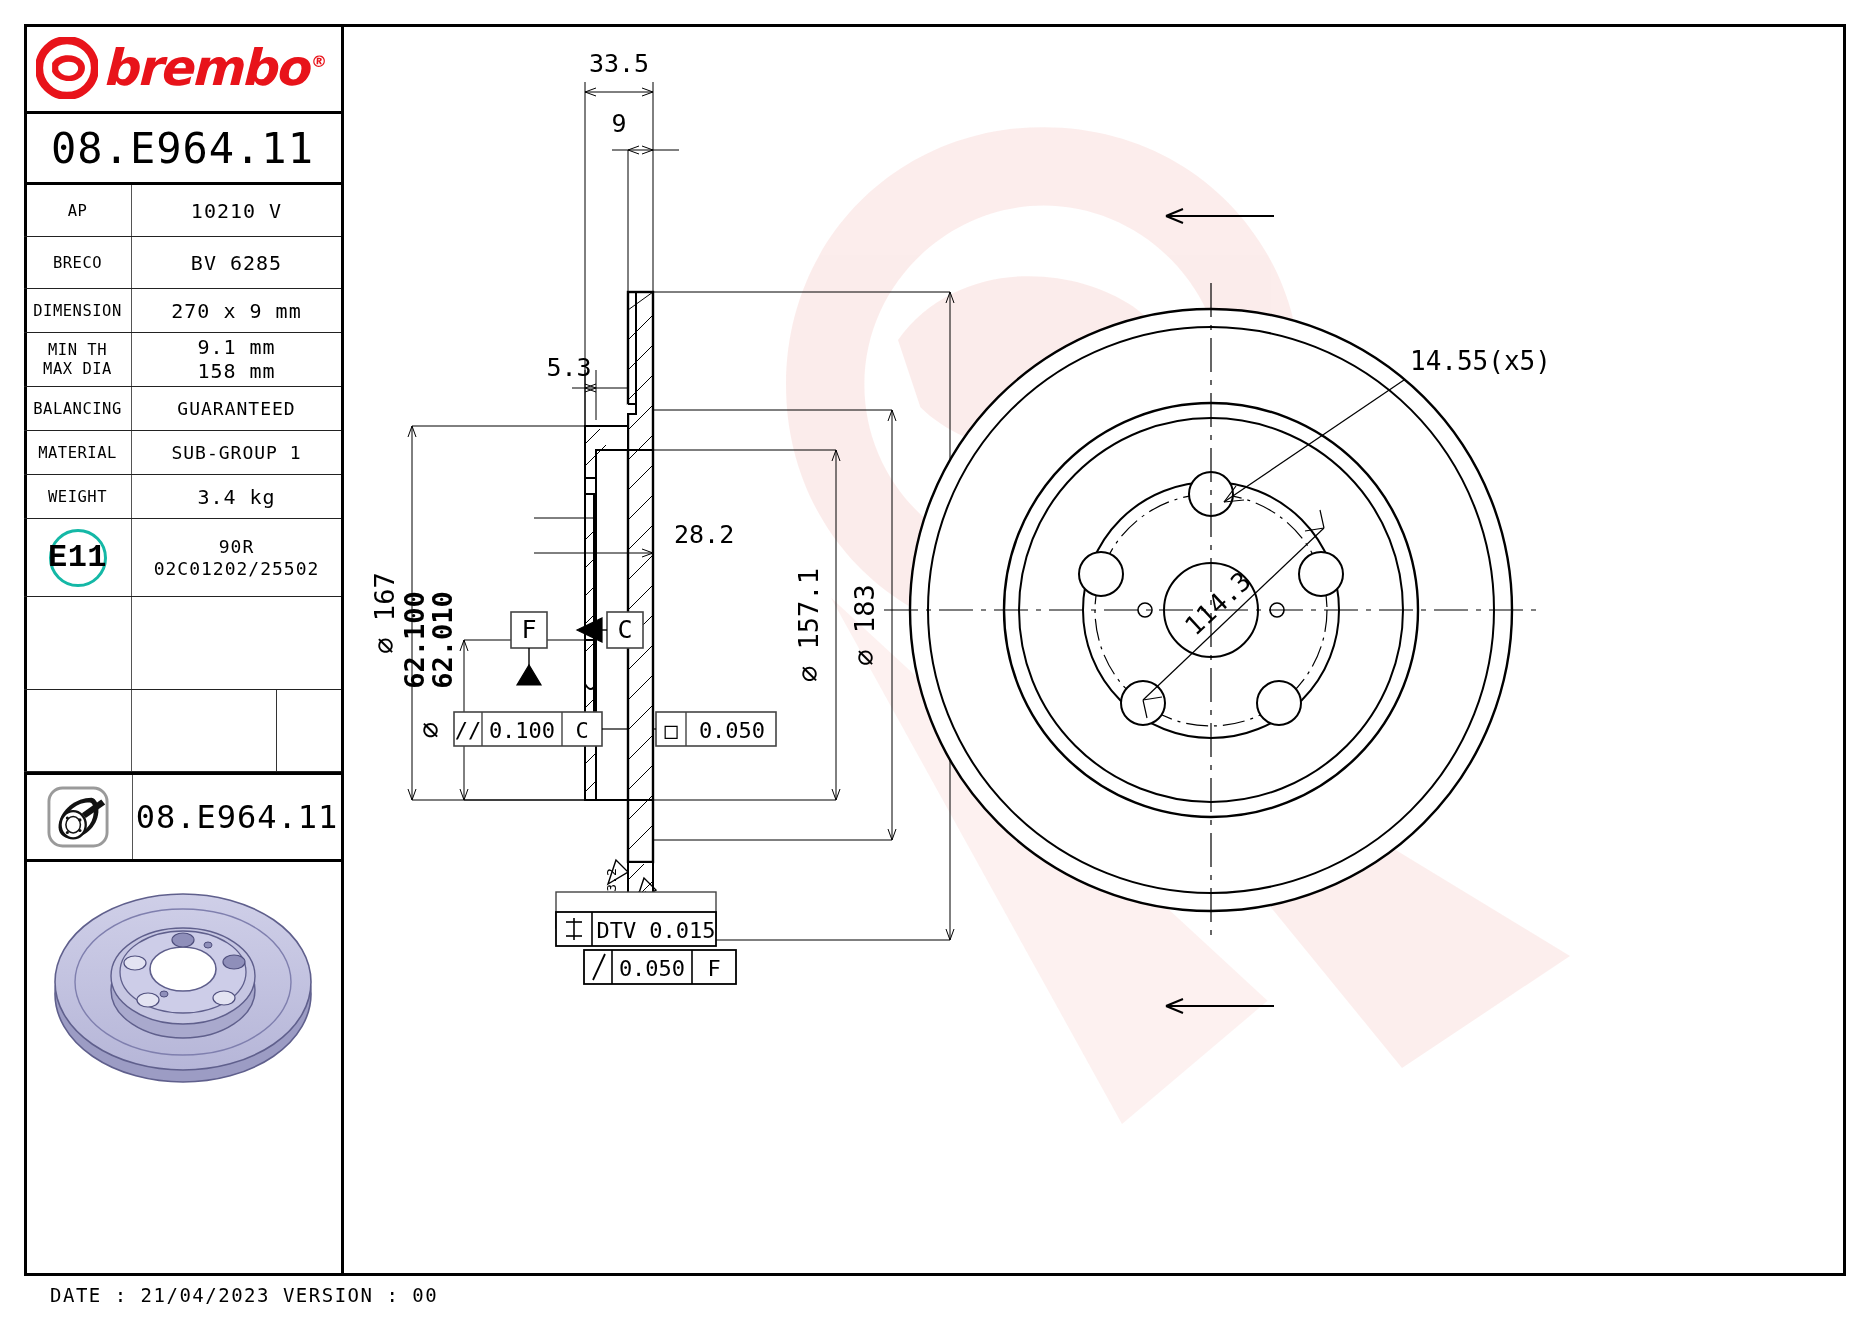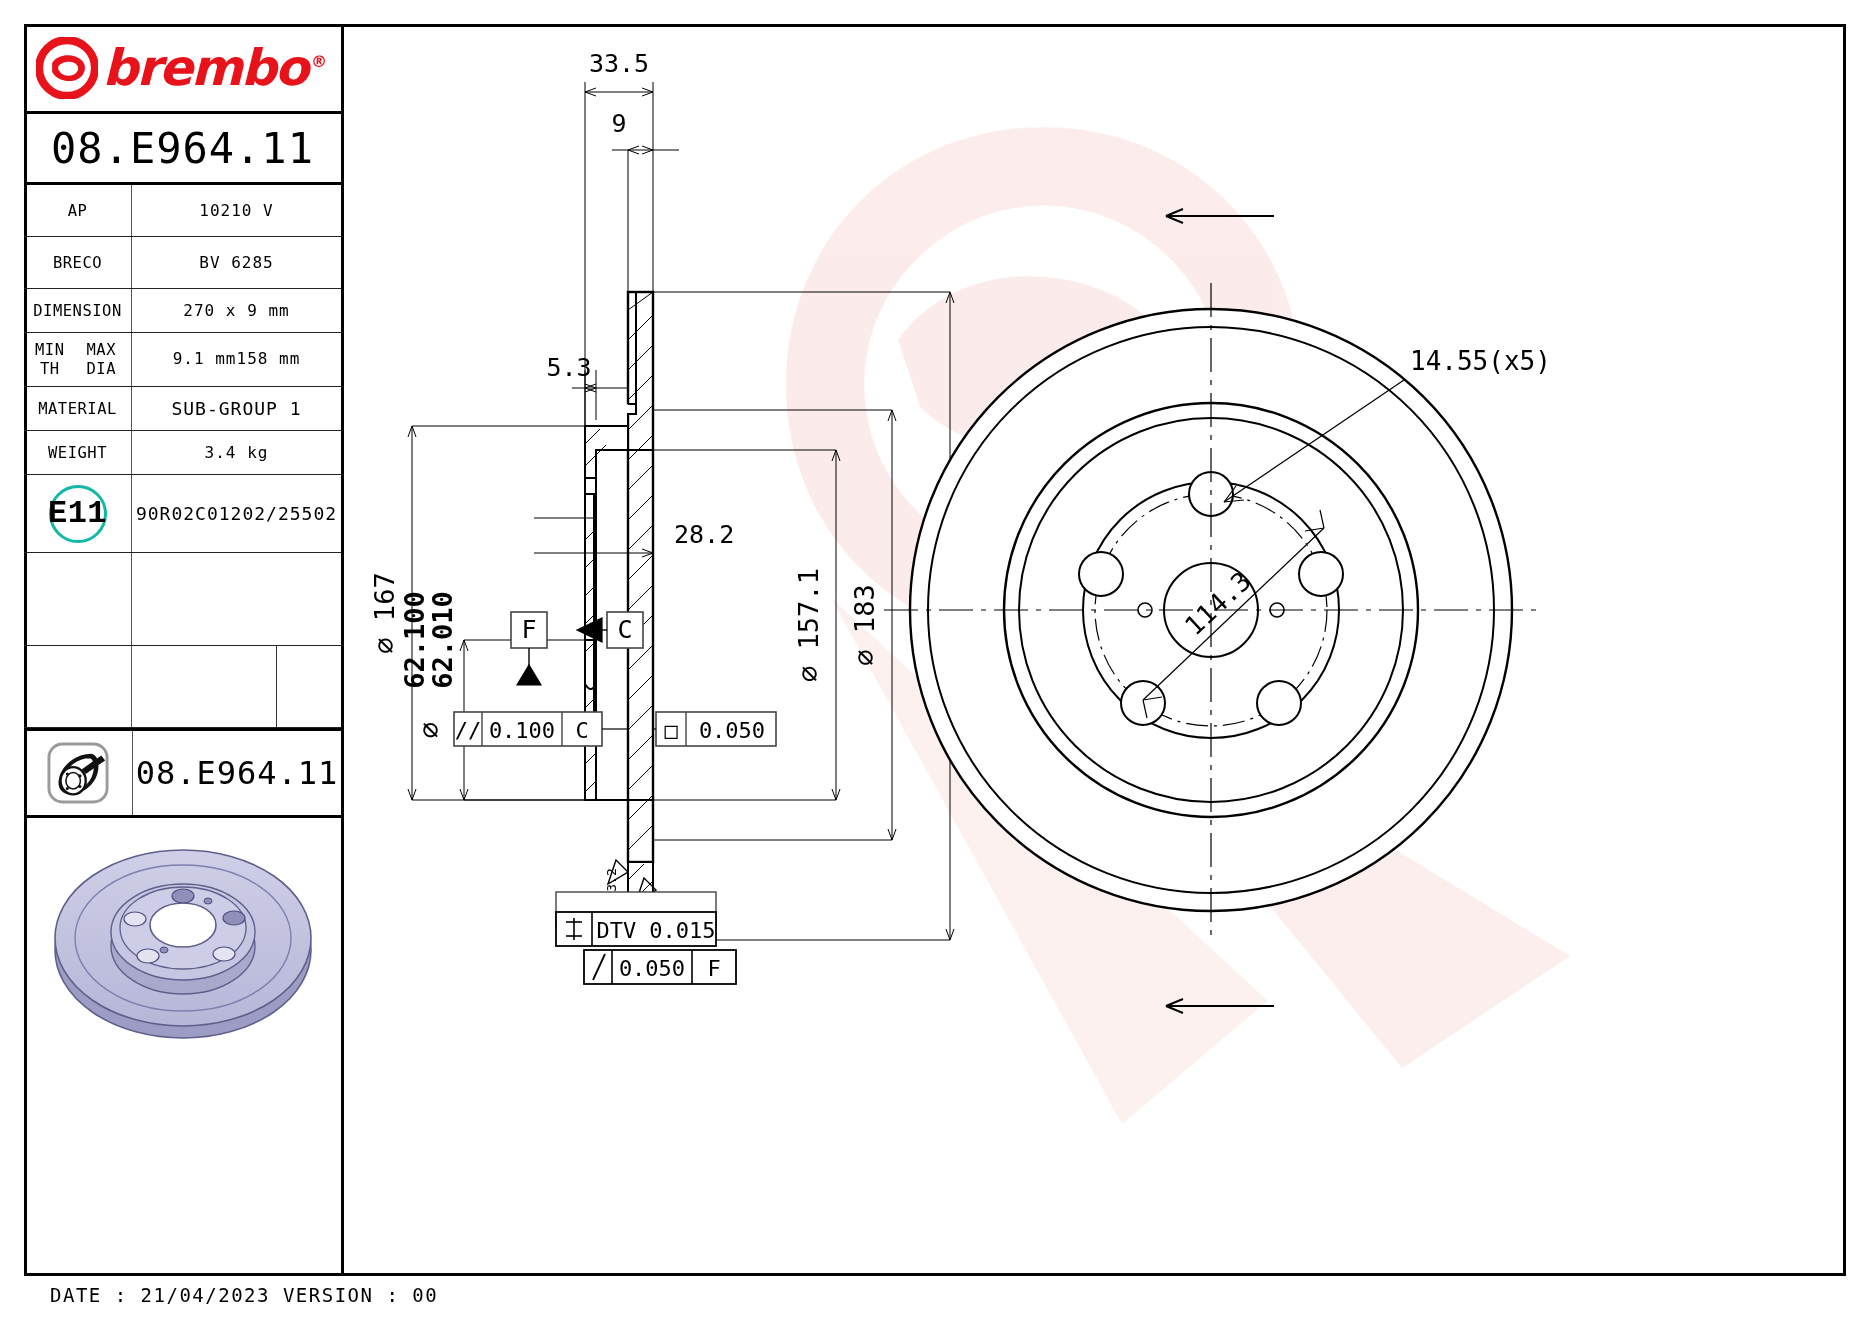--- a/index.html
+++ b/index.html
@@ -16,23 +16,23 @@
       border:3px solid #000;box-sizing:border-box;}
 
   
   #table{position:absolute;left:24px;top:24px;width:320px;height:1252px;
       border-right:3px solid #000;box-sizing:border-box;}
   .trow{display:flex;border-bottom:1.5px solid #222;box-sizing:border-box;width:100%;}
   .tcellL{width:108px;flex:0 0 108px;border-right:1.5px solid #555;
       display:flex;align-items:center;justify-content:center;text-align:center;
       font-size:15.5px;letter-spacing:.5px;box-sizing:border-box;padding:2px 2px;}
   .tcellR{flex:1;display:flex;align-items:center;justify-content:center;
-      text-align:center;font-size:16px;letter-spacing:1px;box-sizing:border-box;padding:3px 2px;}
+      text-align:center;font-size:20px;letter-spacing:1px;box-sizing:border-box;padding:3px 2px;}
   .tcellR.small{font-size:18px;}
-  .two-line{display:flex;align-items:center;justify-content:flex-end;line-height:1.18;}
+  .two-line{display:flex;flex-direction:column;align-items:center;justify-content:flex-end;line-height:1.18;}
 
   
   #logorow{height:90px;border-bottom:3px solid #000;display:flex;align-items:center;
       padding-left:12px;box-sizing:border-box;}
   #logomark{width:62px;height:62px;flex:0 0 62px;}
   #logotext{font-family:"DejaVu Sans","Liberation Sans",sans-serif;
       font-weight:bold;font-size:50px;color:#e8131a;letter-spacing:-2px;
       margin-left:8px;font-style:italic;transform:skewX(-3deg);}
   #logoR{font-size:16px;vertical-align:super;font-style:normal;}
 
@@ -119,20 +119,24 @@
       </div>
     </div>
     <div class="tcellR">
       <div class="two-line">
         <span>9.1 mm</span>
         <span>158 mm</span>
       </div>
     </div>
   </div>
 
+  <div class="trow" style="height:44px">
+    <div class="tcellL">BALANCING</div>
+    <div class="tcellR small">GUARANTEED</div>
+  </div>
 
   <div class="trow" style="height:44px">
     <div class="tcellL">MATERIAL</div>
     <div class="tcellR small">SUB-GROUP 1</div>
   </div>
 
   <div class="trow" style="height:44px">
     <div class="tcellL">WEIGHT</div>
     <div class="tcellR">3.4 kg</div>
   </div>

